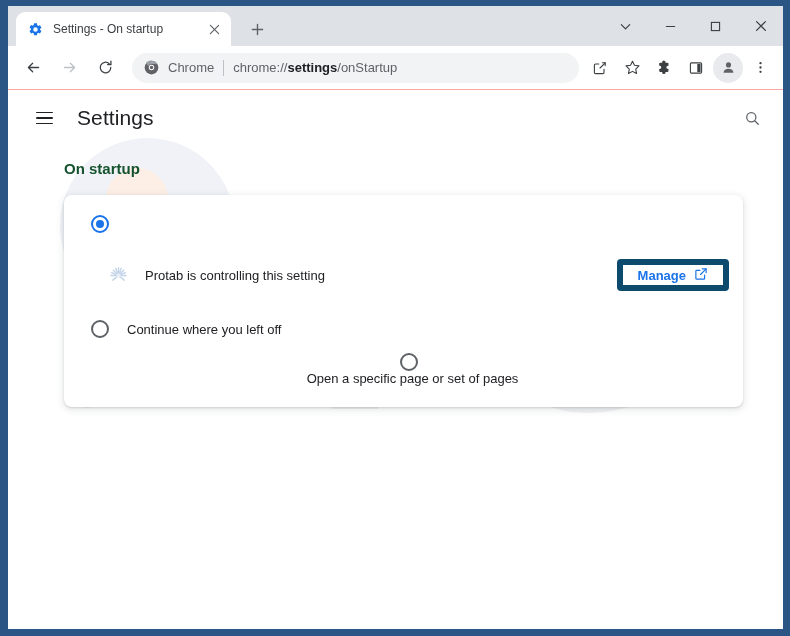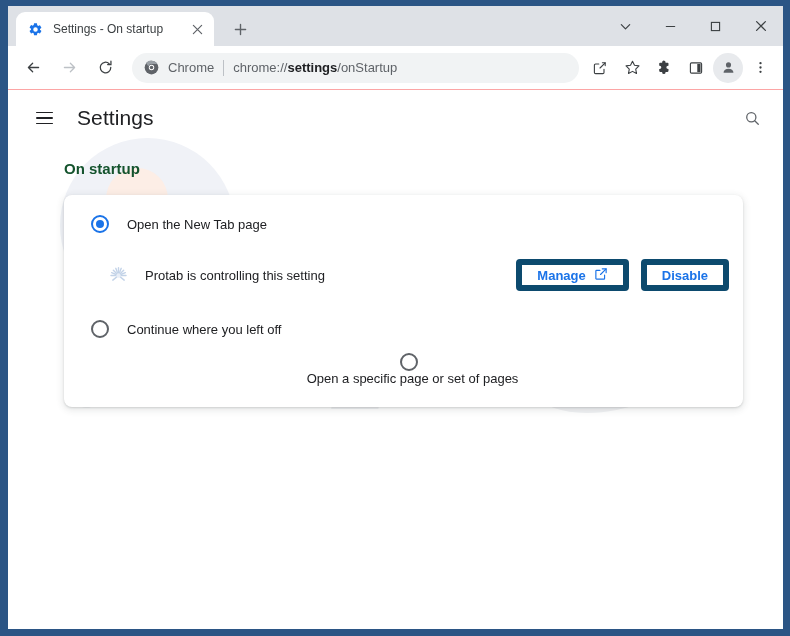--- a/index.html
+++ b/index.html
@@ -29,21 +29,21 @@
   #tabstrip {
     position: relative;
     height: 40px;
     background: #dee1e6;
     display: flex;
     align-items: flex-end;
   }
   .tab {
     position: relative;
     margin-left: 8px;
-    width: 198px; height: 34px;
+    width: 215px; height: 34px;
     background: #ffffff;
     border-radius: 9px 9px 0 0;
     display: flex;
     align-items: center;
     padding: 0 8px 0 11px;
   }
   .tab-favicon {
     width: 16px; height: 16px;
     flex: 0 0 16px;
     display: flex; align-items: center; justify-content: center;
@@ -468,21 +468,20 @@
           </svg>
         </div>
       </div>
 
       <div id="section-label">On startup</div>
 
       <div id="card">
 
         <div class="row" id="row-newtab">
           <span class="radio checked"></span>
-          <span class="row-label">Open the New Tab page</span>
         </div>
 
         <div class="row" id="row-controlled">
           <span id="ext-icon">
             <svg width="21" height="21" viewBox="0 0 24 24">
               <g stroke="#c3d3e8" stroke-width="1.6" stroke-linecap="round">
                 <path d="M12 12V3.2"></path>
                   <path d="M12 12l3.1-8.2"></path>
                   <path d="M12 12l5.9-6.1"></path>
                 <path d="M12 12l7.8-3.3"></path>
@@ -502,23 +501,20 @@
             <button class="mdbtn">
               <span>Manage</span>
               <span>
                 <svg width="14" height="14" viewBox="0 0 18 18" stroke="#1a73e8" stroke-width="1.5" fill="none" stroke-linecap="round" stroke-linejoin="round">
                   <path d="M10.6 2.4h5v5"></path>
                   <path d="M15.6 2.4L8.4 9.6"></path>
                   <path d="M13.6 10.4v4.4c0 .45-.35.8-.8.8H3.2a.8.8 0 0 1-.8-.8V5.2c0-.45.35-.8.8-.8h4.4"></path>
                 </svg>
               </span>
             </button>
-            <button class="mdbtn">
-              <span>Disable</span>
-            </button>
           </div>
         </div>
 
         <div class="row">
           <span class="radio"></span>
           <span class="row-label">Continue where you left off</span>
         </div>
 
         <div class="row" id="row-specific">
           <span class="radio"></span>

